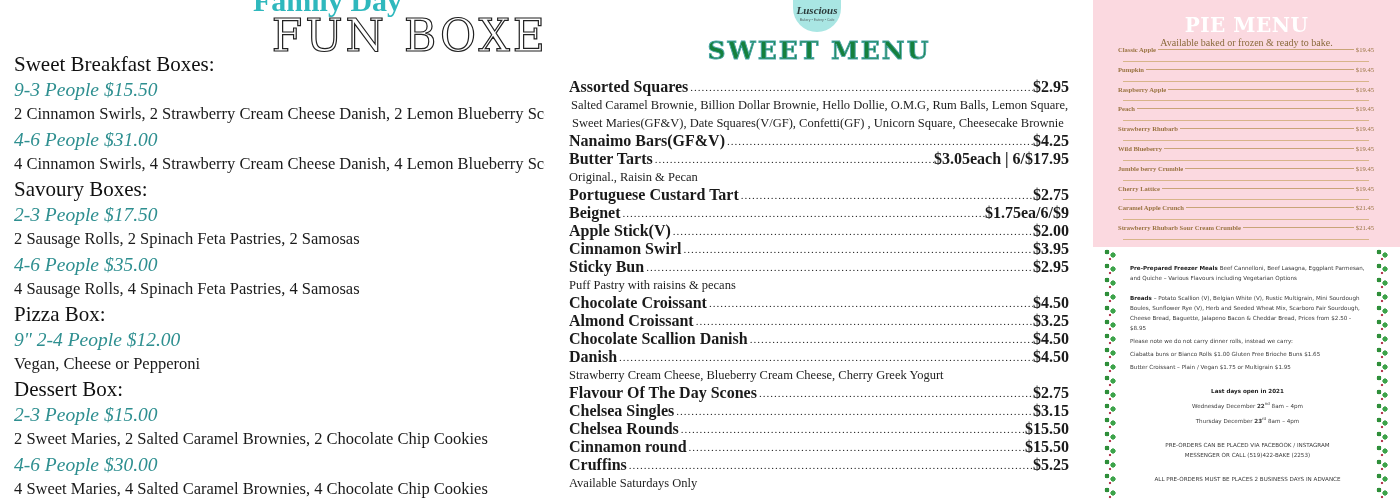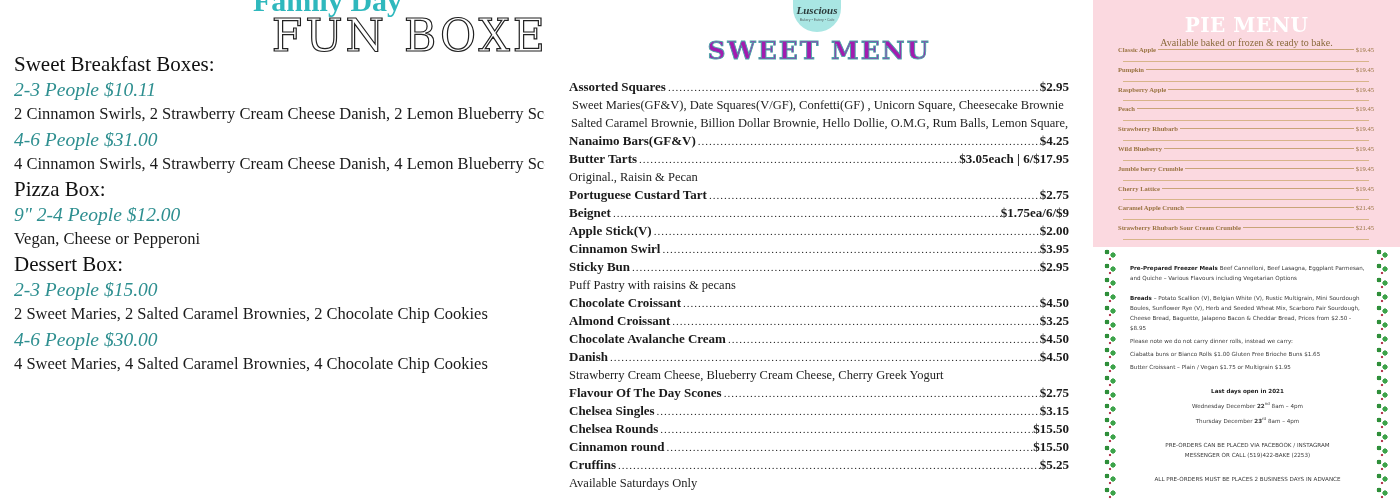--- a/index.html
+++ b/index.html
@@ -33,24 +33,24 @@
     position: absolute; left: 0; top: 0; width: 48px; text-align: center;
     font-family: "Liberation Serif", serif; font-style: italic; font-weight: bold; font-size: 11px; color: #2b3a3a;
   }
   .logo-tagline {
     position: absolute; left: 0; top: 12px; width: 48px; text-align: center;
     font-family: "Liberation Sans", sans-serif; font-size: 3.5px; color: #5b6b6b;
   }
   .sweet-title {
     position: absolute; left: 0; top: 35px; width: 548px; text-align: center;
     font-family: "DejaVu Serif", serif; font-size: 25px; letter-spacing: 2px; line-height: 32px;
-    color: #a21caf; -webkit-text-stroke: 0.9px #4aa5a8;
+    color: #15803d; -webkit-text-stroke: 0.9px #4aa5a8;
   }
   .sweet-list { position: absolute; left: 24px; top: 78px; width: 500px; }
-  .sweet-row { display: flex; align-items: center; height: 18px; font-size: 13px; line-height: 18px; }
+  .sweet-row { display: flex; align-items: center; height: 18px; font-size: 16px; line-height: 18px; }
   .sweet-name { font-weight: bold; white-space: nowrap; }
   .sweet-dots { flex: 1; overflow: hidden; white-space: nowrap; letter-spacing: 1px; font-size: 11px; padding: 0 2px; }
   .sweet-dots::after { content: "................................................................................................................................................................................................"; }
   .sweet-price { font-weight: bold; white-space: nowrap; }
   .sweet-note { height: 18px; font-size: 12.5px; line-height: 18px; white-space: nowrap; color: #1d1d1d; }
 
   
   .pie-panel { position: absolute; left: 1093px; top: 0; width: 315px; height: 247px; background: #fbd9e0; overflow: hidden; }
   .pie-title {
     position: absolute; left: 0; top: 13px; width: 307px; text-align: center;
@@ -87,24 +87,31 @@
 </style>
 </head>
 <body>
 
 <section class="fun-panel">
   <div class="fun-eyebrow">Family Day</div>
   <h1 class="fun-title">FUN BOXES</h1>
   <div class="fun-list">
     <div>
       <div class="fun-section-title">Sweet Breakfast Boxes:</div>
-      <div class="fun-tier">2-3 People $10.11</div>
+      <div class="fun-tier">9-3 People $15.50</div>
       <div class="fun-desc">2 Cinnamon Swirls, 2 Strawberry Cream Cheese Danish, 2 Lemon Blueberry Scones</div>
       <div class="fun-tier">4-6 People $31.00</div>
       <div class="fun-desc">4 Cinnamon Swirls, 4 Strawberry Cream Cheese Danish, 4 Lemon Blueberry Scones</div>
+    </div>
+    <div>
+      <div class="fun-section-title">Savoury Boxes:</div>
+      <div class="fun-tier">2-3 People $17.50</div>
+      <div class="fun-desc">2 Sausage Rolls, 2 Spinach Feta Pastries, 2 Samosas</div>
+      <div class="fun-tier">4-6 People $35.00</div>
+      <div class="fun-desc">4 Sausage Rolls, 4 Spinach Feta Pastries, 4 Samosas</div>
     </div>
     <div>
       <div class="fun-section-title">Pizza Box:</div>
       <div class="fun-tier">9" 2-4 People $12.00</div>
       <div class="fun-desc">Vegan, Cheese or Pepperoni</div>
     </div>
     <div>
       <div class="fun-section-title">Dessert Box:</div>
       <div class="fun-tier">2-3 People $15.00</div>
       <div class="fun-desc">2 Sweet Maries, 2 Salted Caramel Brownies, 2 Chocolate Chip Cookies</div>
@@ -120,22 +127,22 @@
     <div class="logo-tagline" style="top:40px;">Bakery • Eatery • Cafe</div>
   </div>
   <h2 class="sweet-title">SWEET MENU</h2>
 
   <div class="sweet-list">
     <div class="sweet-row">
         <span class="sweet-name">Assorted Squares</span>
         <span class="sweet-dots"></span>
         <span class="sweet-price">$2.95</span>
       </div>
+    <div class="sweet-note" style="padding-left:2px;">Salted Caramel Brownie, Billion Dollar Brownie, Hello Dollie, O.M.G, Rum Balls,  Lemon Square,</div>
     <div class="sweet-note" style="padding-left:3px;">Sweet Maries(GF&amp;V),  Date Squares(V/GF), Confetti(GF) , Unicorn Square, Cheesecake Brownie</div>
-    <div class="sweet-note" style="padding-left:2px;">Salted Caramel Brownie, Billion Dollar Brownie, Hello Dollie, O.M.G, Rum Balls,  Lemon Square,</div>
     <div class="sweet-row">
         <span class="sweet-name">Nanaimo Bars(GF&amp;V)</span>
         <span class="sweet-dots"></span>
         <span class="sweet-price">$4.25</span>
       </div>
     <div class="sweet-row">
         <span class="sweet-name">Butter Tarts</span>
         <span class="sweet-dots"></span>
         <span class="sweet-price">$3.05each | 6/$17.95</span>
       </div>
@@ -170,21 +177,21 @@
         <span class="sweet-name">Chocolate Croissant</span>
         <span class="sweet-dots"></span>
         <span class="sweet-price">$4.50</span>
       </div>
     <div class="sweet-row">
         <span class="sweet-name">Almond Croissant</span>
         <span class="sweet-dots"></span>
         <span class="sweet-price">$3.25</span>
       </div>
     <div class="sweet-row">
-        <span class="sweet-name">Chocolate Avalanche Cream</span>
+        <span class="sweet-name">Chocolate Scallion Danish</span>
         <span class="sweet-dots"></span>
         <span class="sweet-price">$4.50</span>
       </div>
     <div class="sweet-row">
         <span class="sweet-name">Danish</span>
         <span class="sweet-dots"></span>
         <span class="sweet-price">$4.50</span>
       </div>
     <div class="sweet-note">Strawberry Cream Cheese, Blueberry Cream Cheese, Cherry Greek Yogurt</div>
     <div class="sweet-row">

